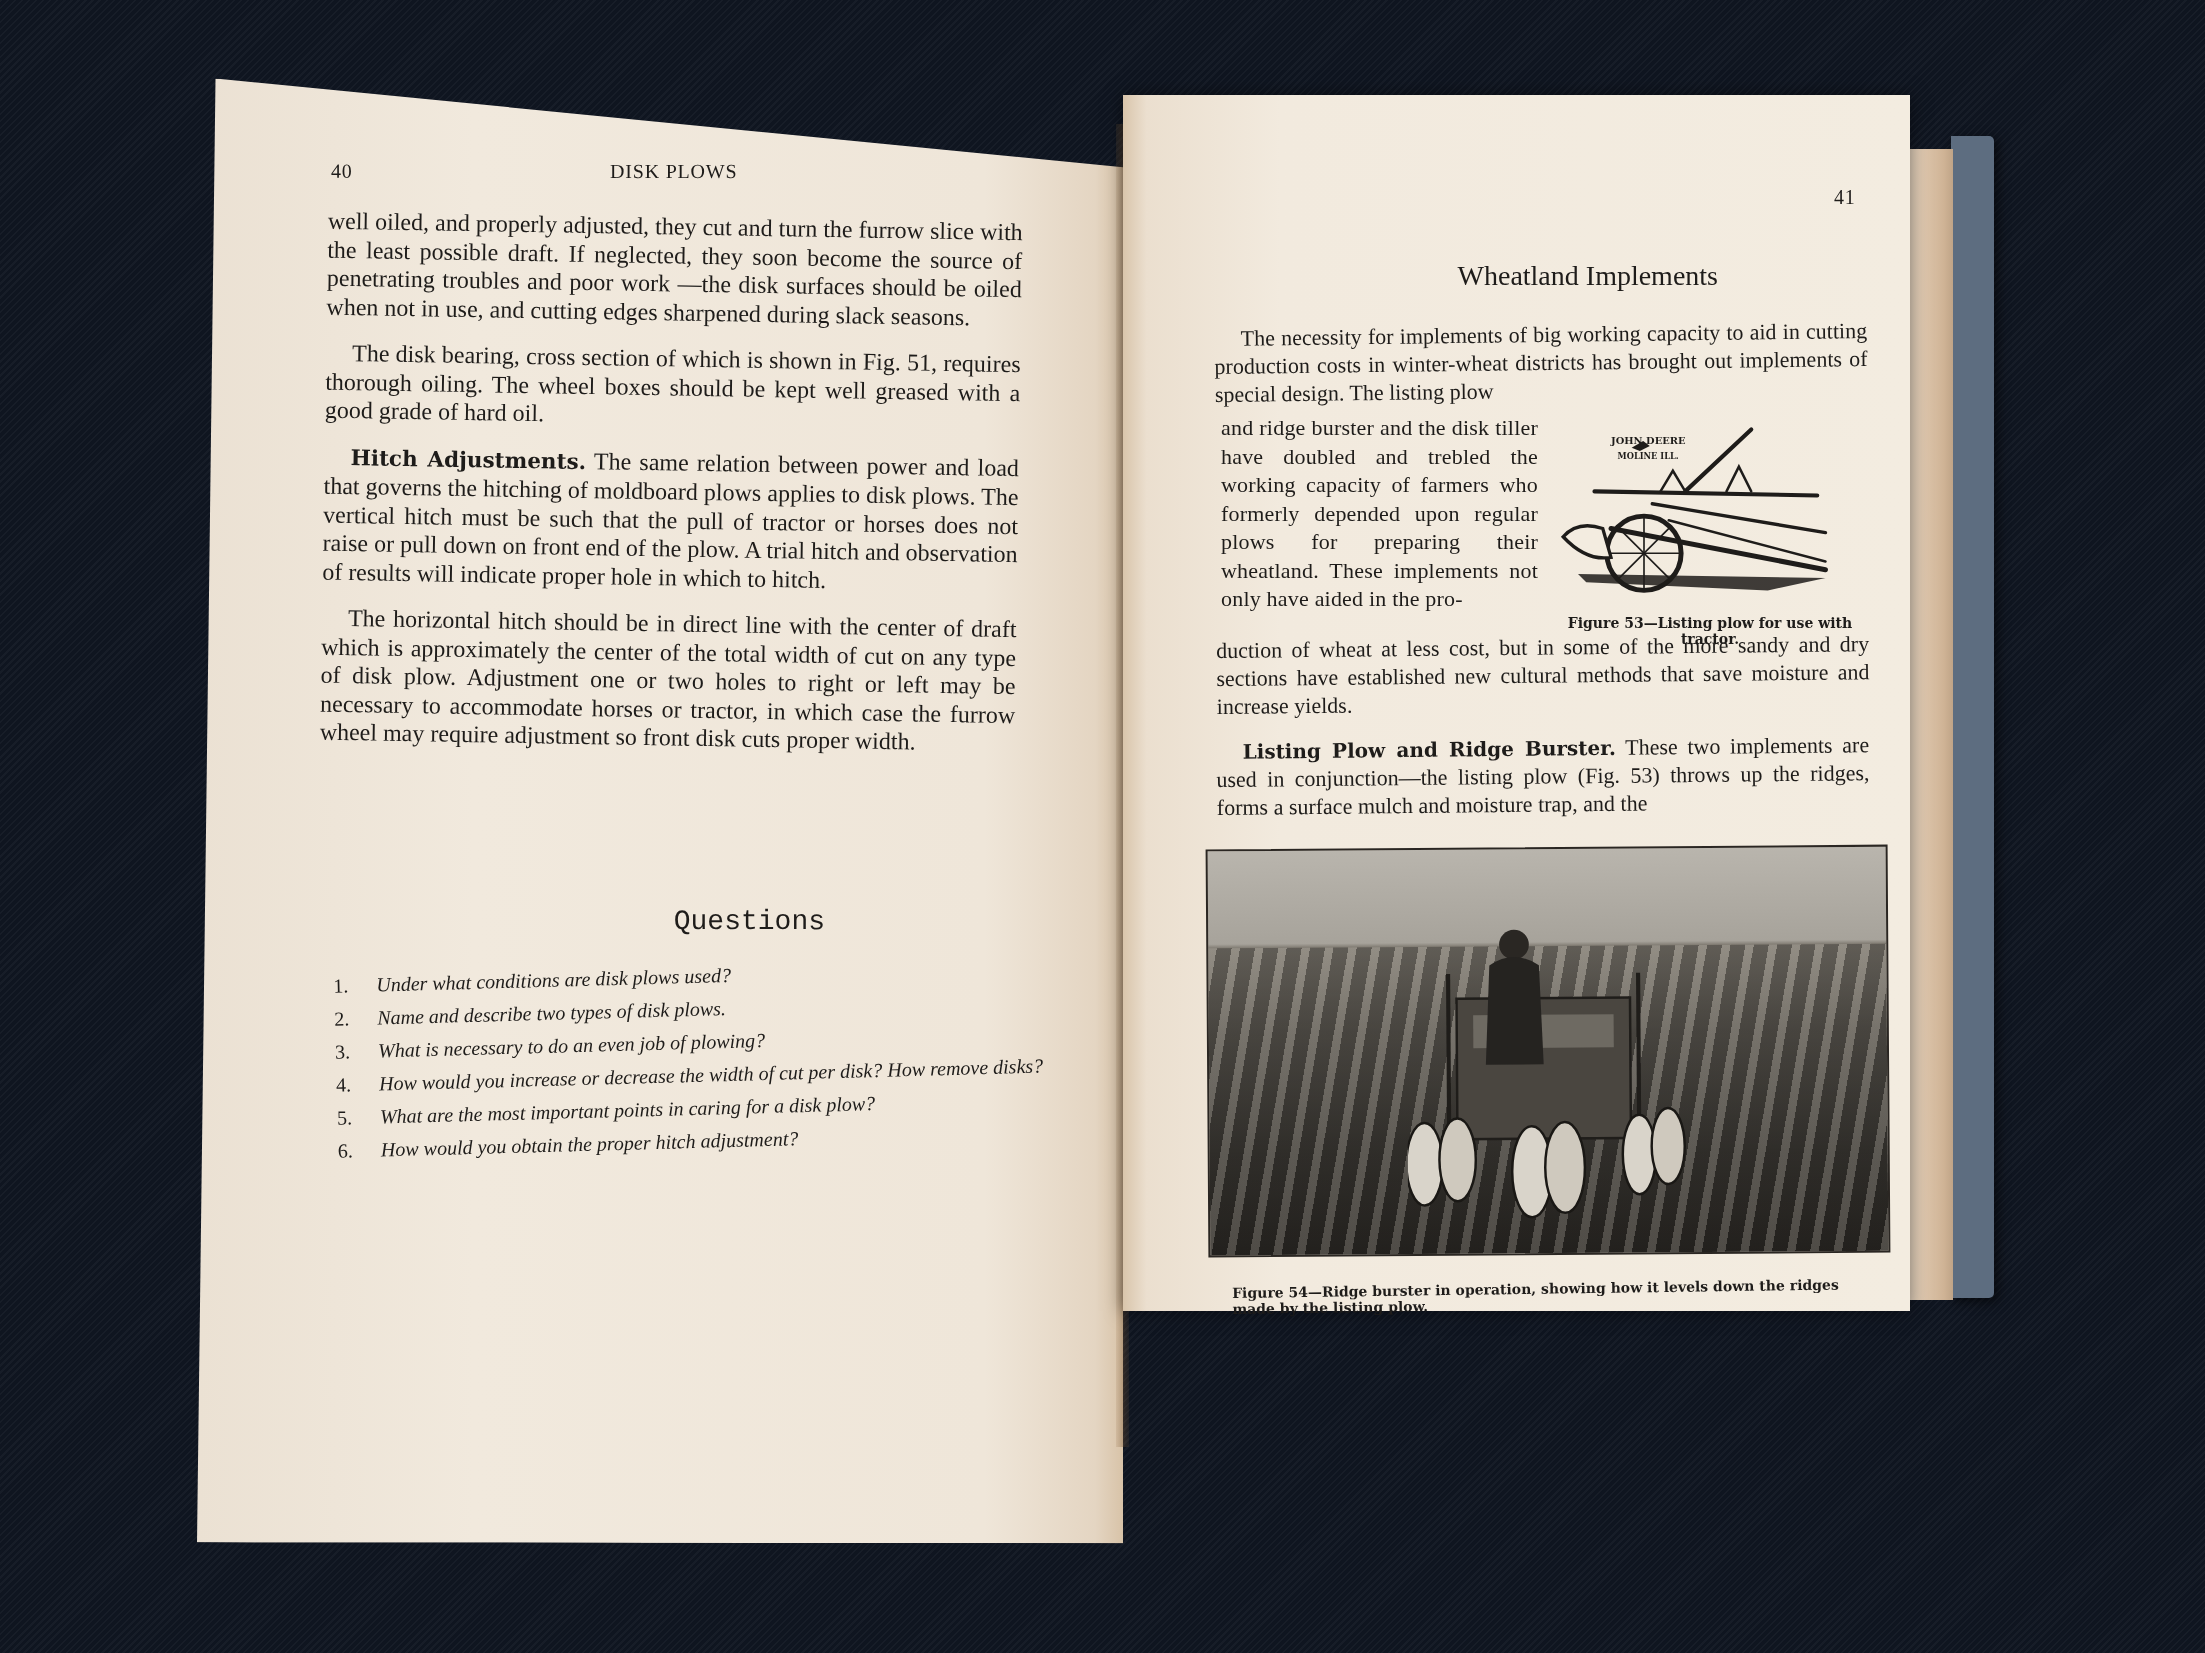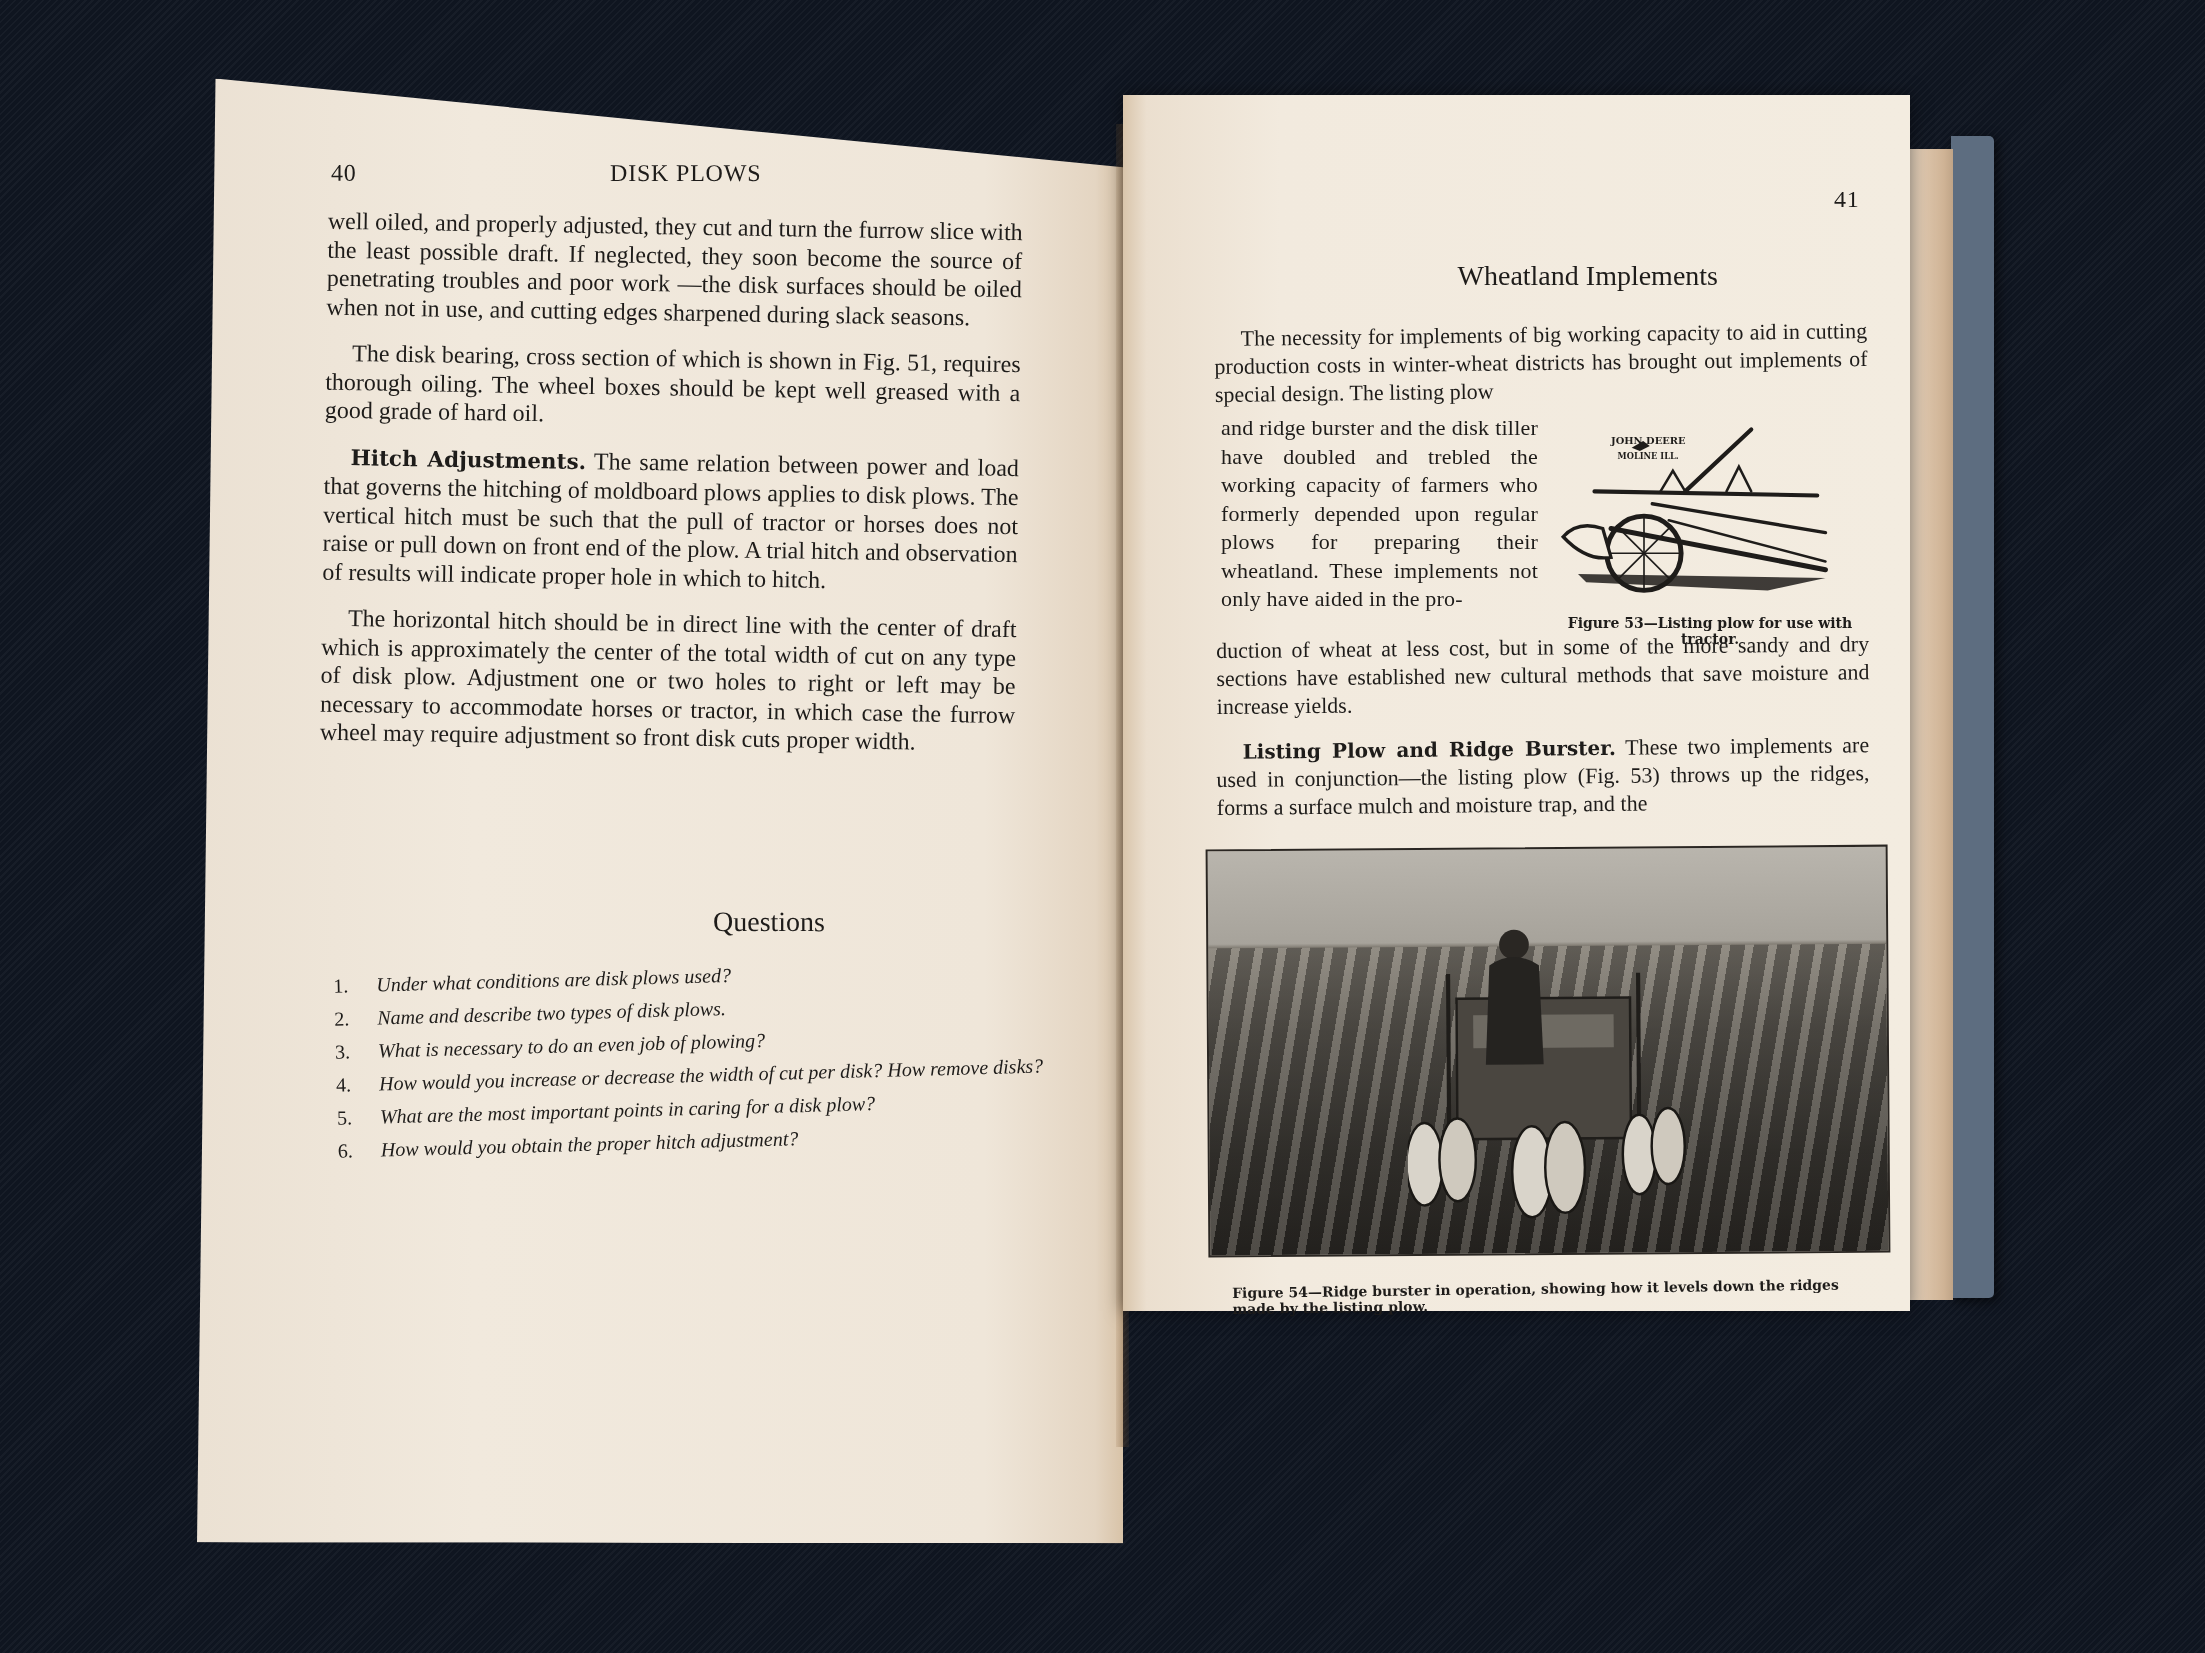--- a/index.html
+++ b/index.html
@@ -30,21 +30,21 @@
   }
   .page.right {
     left:1123px; top:95px; width:787px; height:1216px;
     background: linear-gradient(90deg,#d9c5ab 0%,#ebdfcf 3%,#f2eade 20%,#f3ece0 100%);
   }
   .gutter {
     position:absolute; left:1116px; top:124px; width:13.2px; height:1323px;
     background:linear-gradient(90deg,rgba(150,110,70,0.15),rgba(120,85,50,0.35),rgba(150,110,70,0.1));
   }
   .abs { position:absolute; }
-  .running-head { font-size:24px; letter-spacing:0.8px; }
+  .running-head { font-size:20px; letter-spacing:0.8px; }
   .body-text {
     font-size:24px; line-height:28.5px; text-align:justify;
   }
   .body-text p { margin:0 0 18px 0; text-indent:26.5px; }
   .body-text p.noindent { text-indent:0; }
   .lead-bold { font-family:"DejaVu Serif",serif; font-weight:bold; font-size:21.5px; }
   .section-title { font-size:28px; text-align:right; }
   .questions { list-style:none; margin:0; padding:0; font-style:italic; font-size:20px; }
   .questions li { display:flex; margin-bottom:11.6px; line-height:21.5px; }
   .questions .qnum { width:43px; flex:none; font-style:normal; }
@@ -70,21 +70,21 @@
   <div class="abs running-head" style="left:134px;top:81px;">40</div>
   <div class="abs running-head" style="left:413px;top:81px;">DISK PLOWS</div>
 
   <div class="abs body-text" style="left:131px;top:128px;width:695px;transform:rotate(0.9deg);transform-origin:left top;">
     <p class="noindent">well oiled, and properly adjusted, they cut and turn the furrow slice with the least possible draft. If neglected, they soon become the source of penetrating troubles and poor work —the disk surfaces should be oiled when not in use, and cutting edges sharpened during slack seasons.</p>
     <p>The disk bearing, cross section of which is shown in Fig. 51, requires thorough oiling. The wheel boxes should be kept well greased with a good grade of hard oil.</p>
     <p><span class="lead-bold">Hitch Adjustments.</span><span> The same relation between power and load that governs the hitching of moldboard plows applies to disk plows. The vertical hitch must be such that the pull of tractor or horses does not raise or pull down on front end of the plow. A trial hitch and observation of results will indicate proper hole in which to hitch.</span></p>
     <p>The horizontal hitch should be in direct line with the center of draft which is approximately the center of the total width of cut on any type of disk plow. Adjustment one or two holes to right or left may be necessary to accommodate horses or tractor, in which case the furrow wheel may require adjustment so front disk cuts proper width.</p>
   </div>
 
-  <div class="abs section-title" style="left:215px;top:827px;width:413px;">Questions</div>
+  <div class="abs section-title" style="left:215px;top:827px;width:413px;font-family:Liberation Mono, monospace;">Questions</div>
 
   <ul class="abs questions" style="left:136px;top:897px;width:711px;transform:rotate(-1.6deg);transform-origin:left top;">
     <li>
         <span class="qnum">1.</span>
         <span>Under what conditions are disk plows used?</span>
       </li>
     <li>
         <span class="qnum">2.</span>
         <span>Name and describe two types of disk plows.</span>
       </li>

